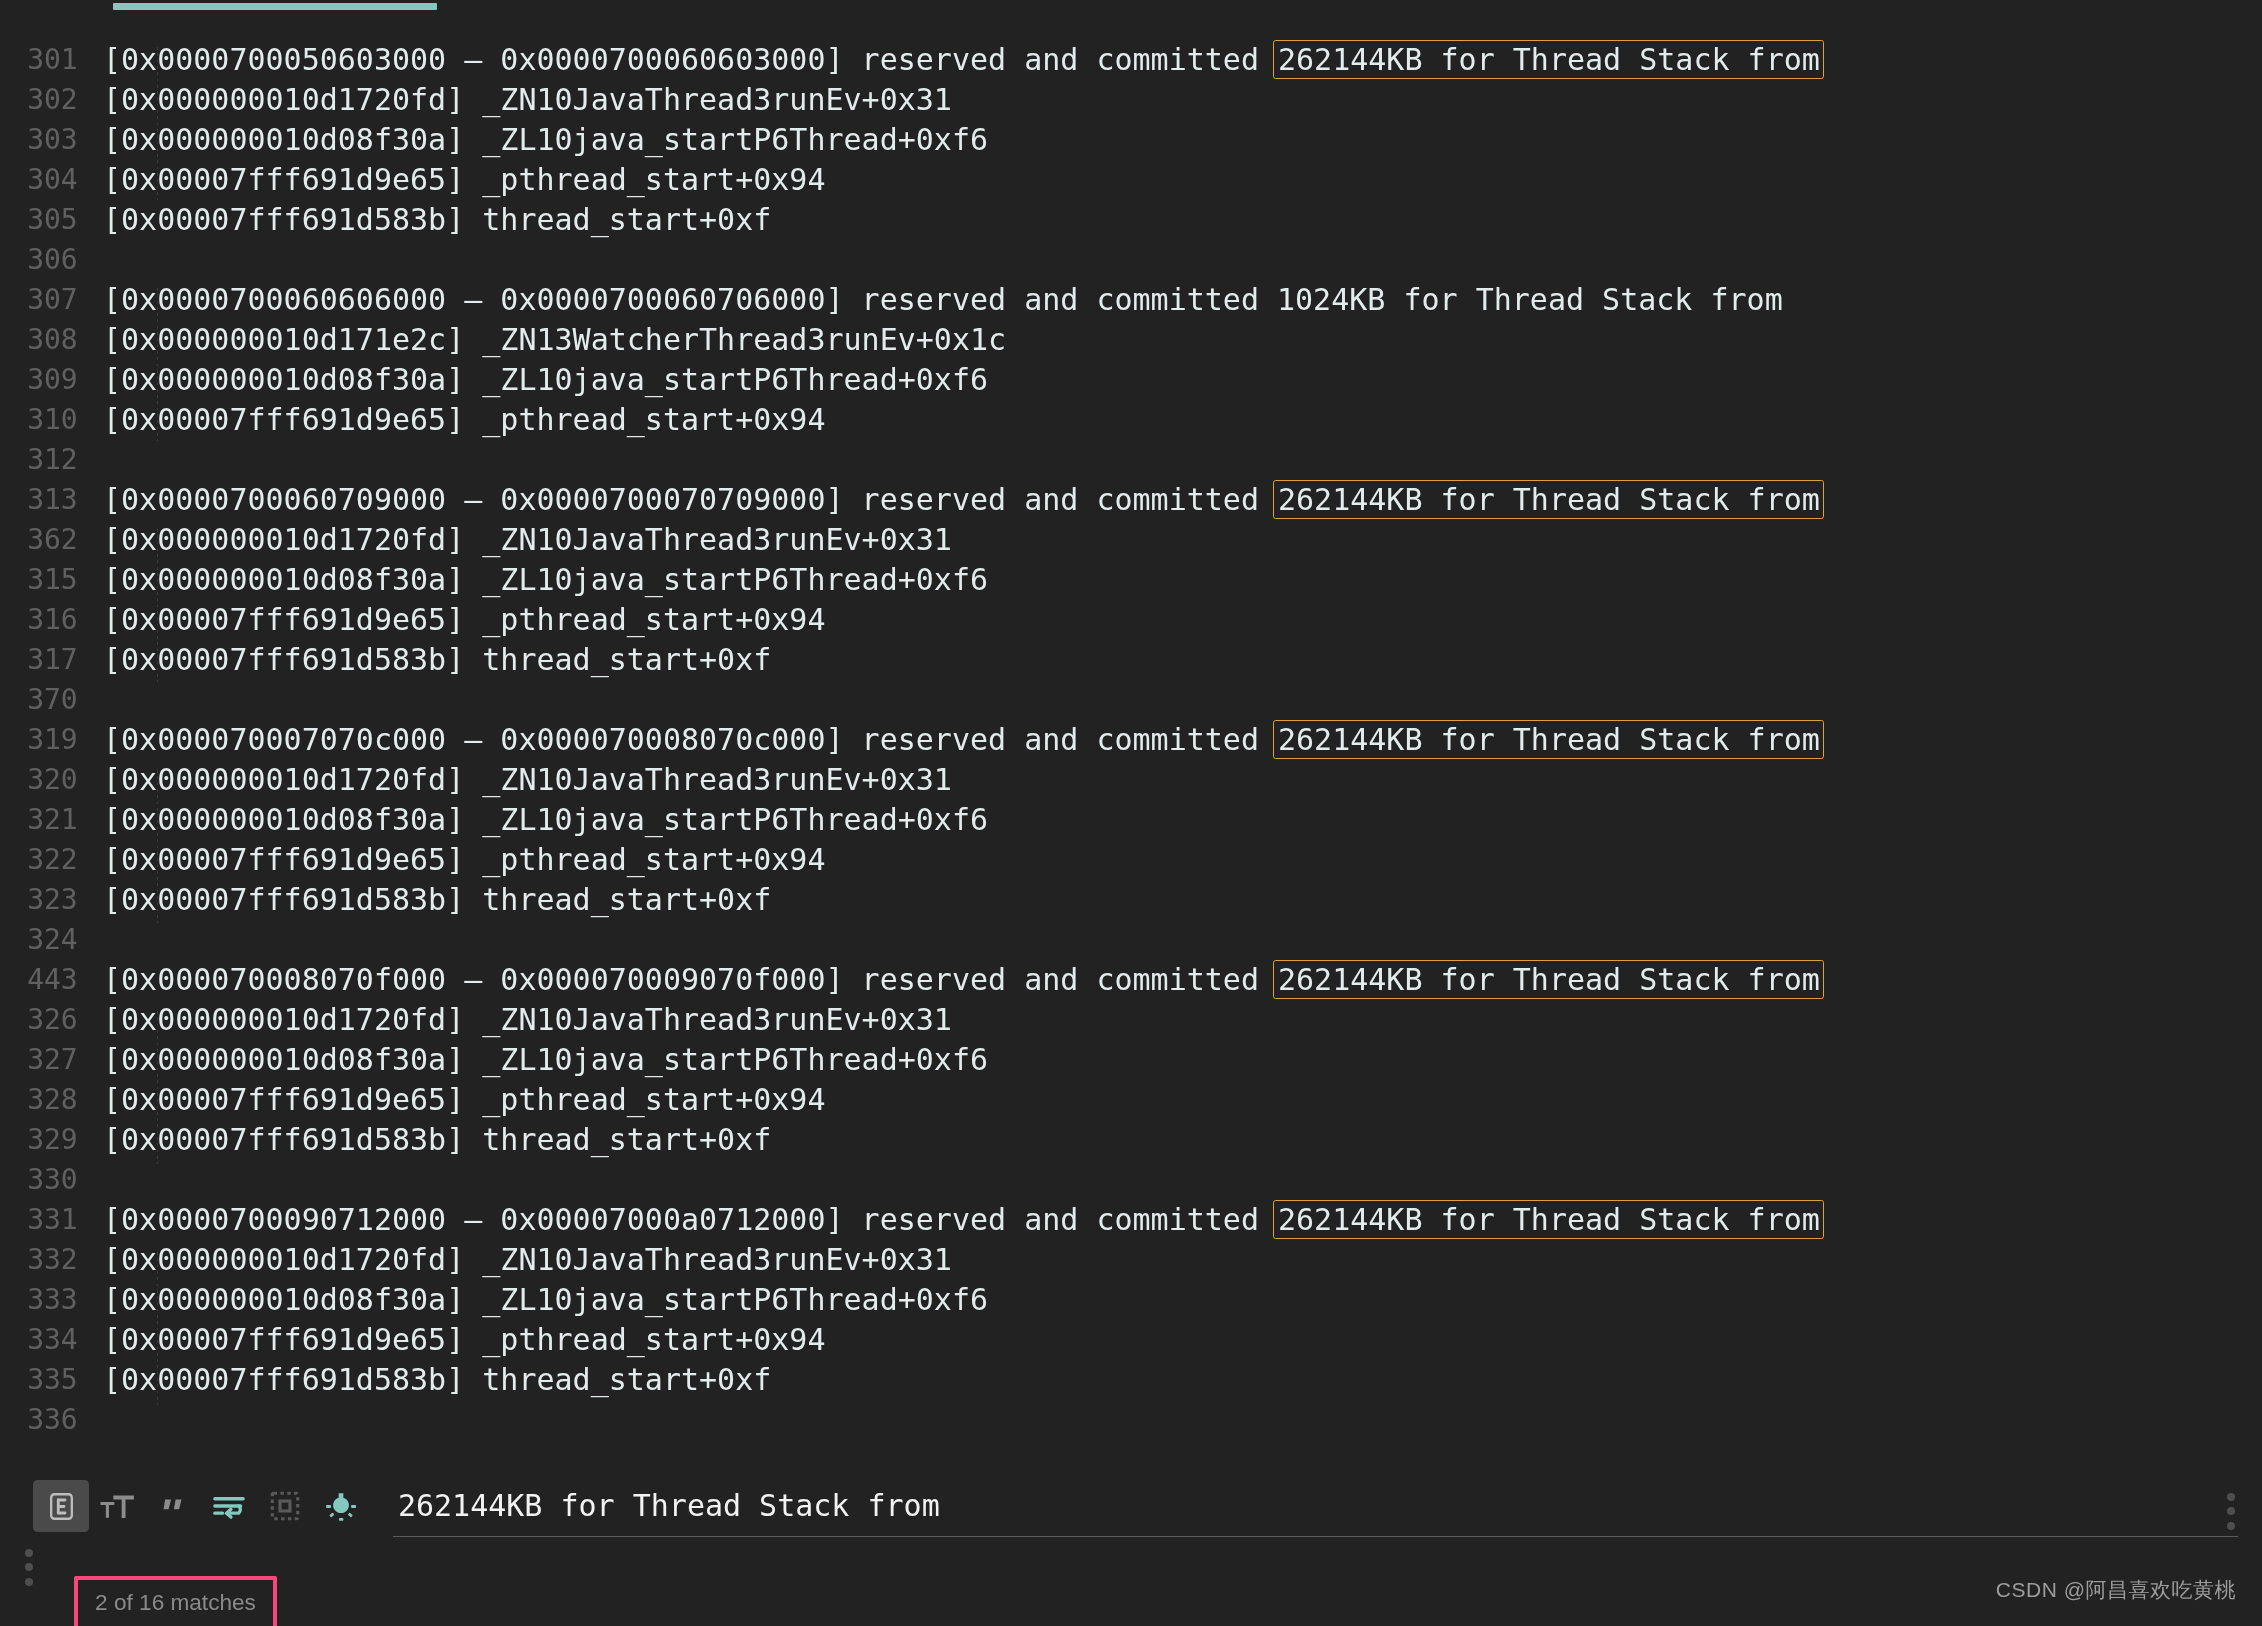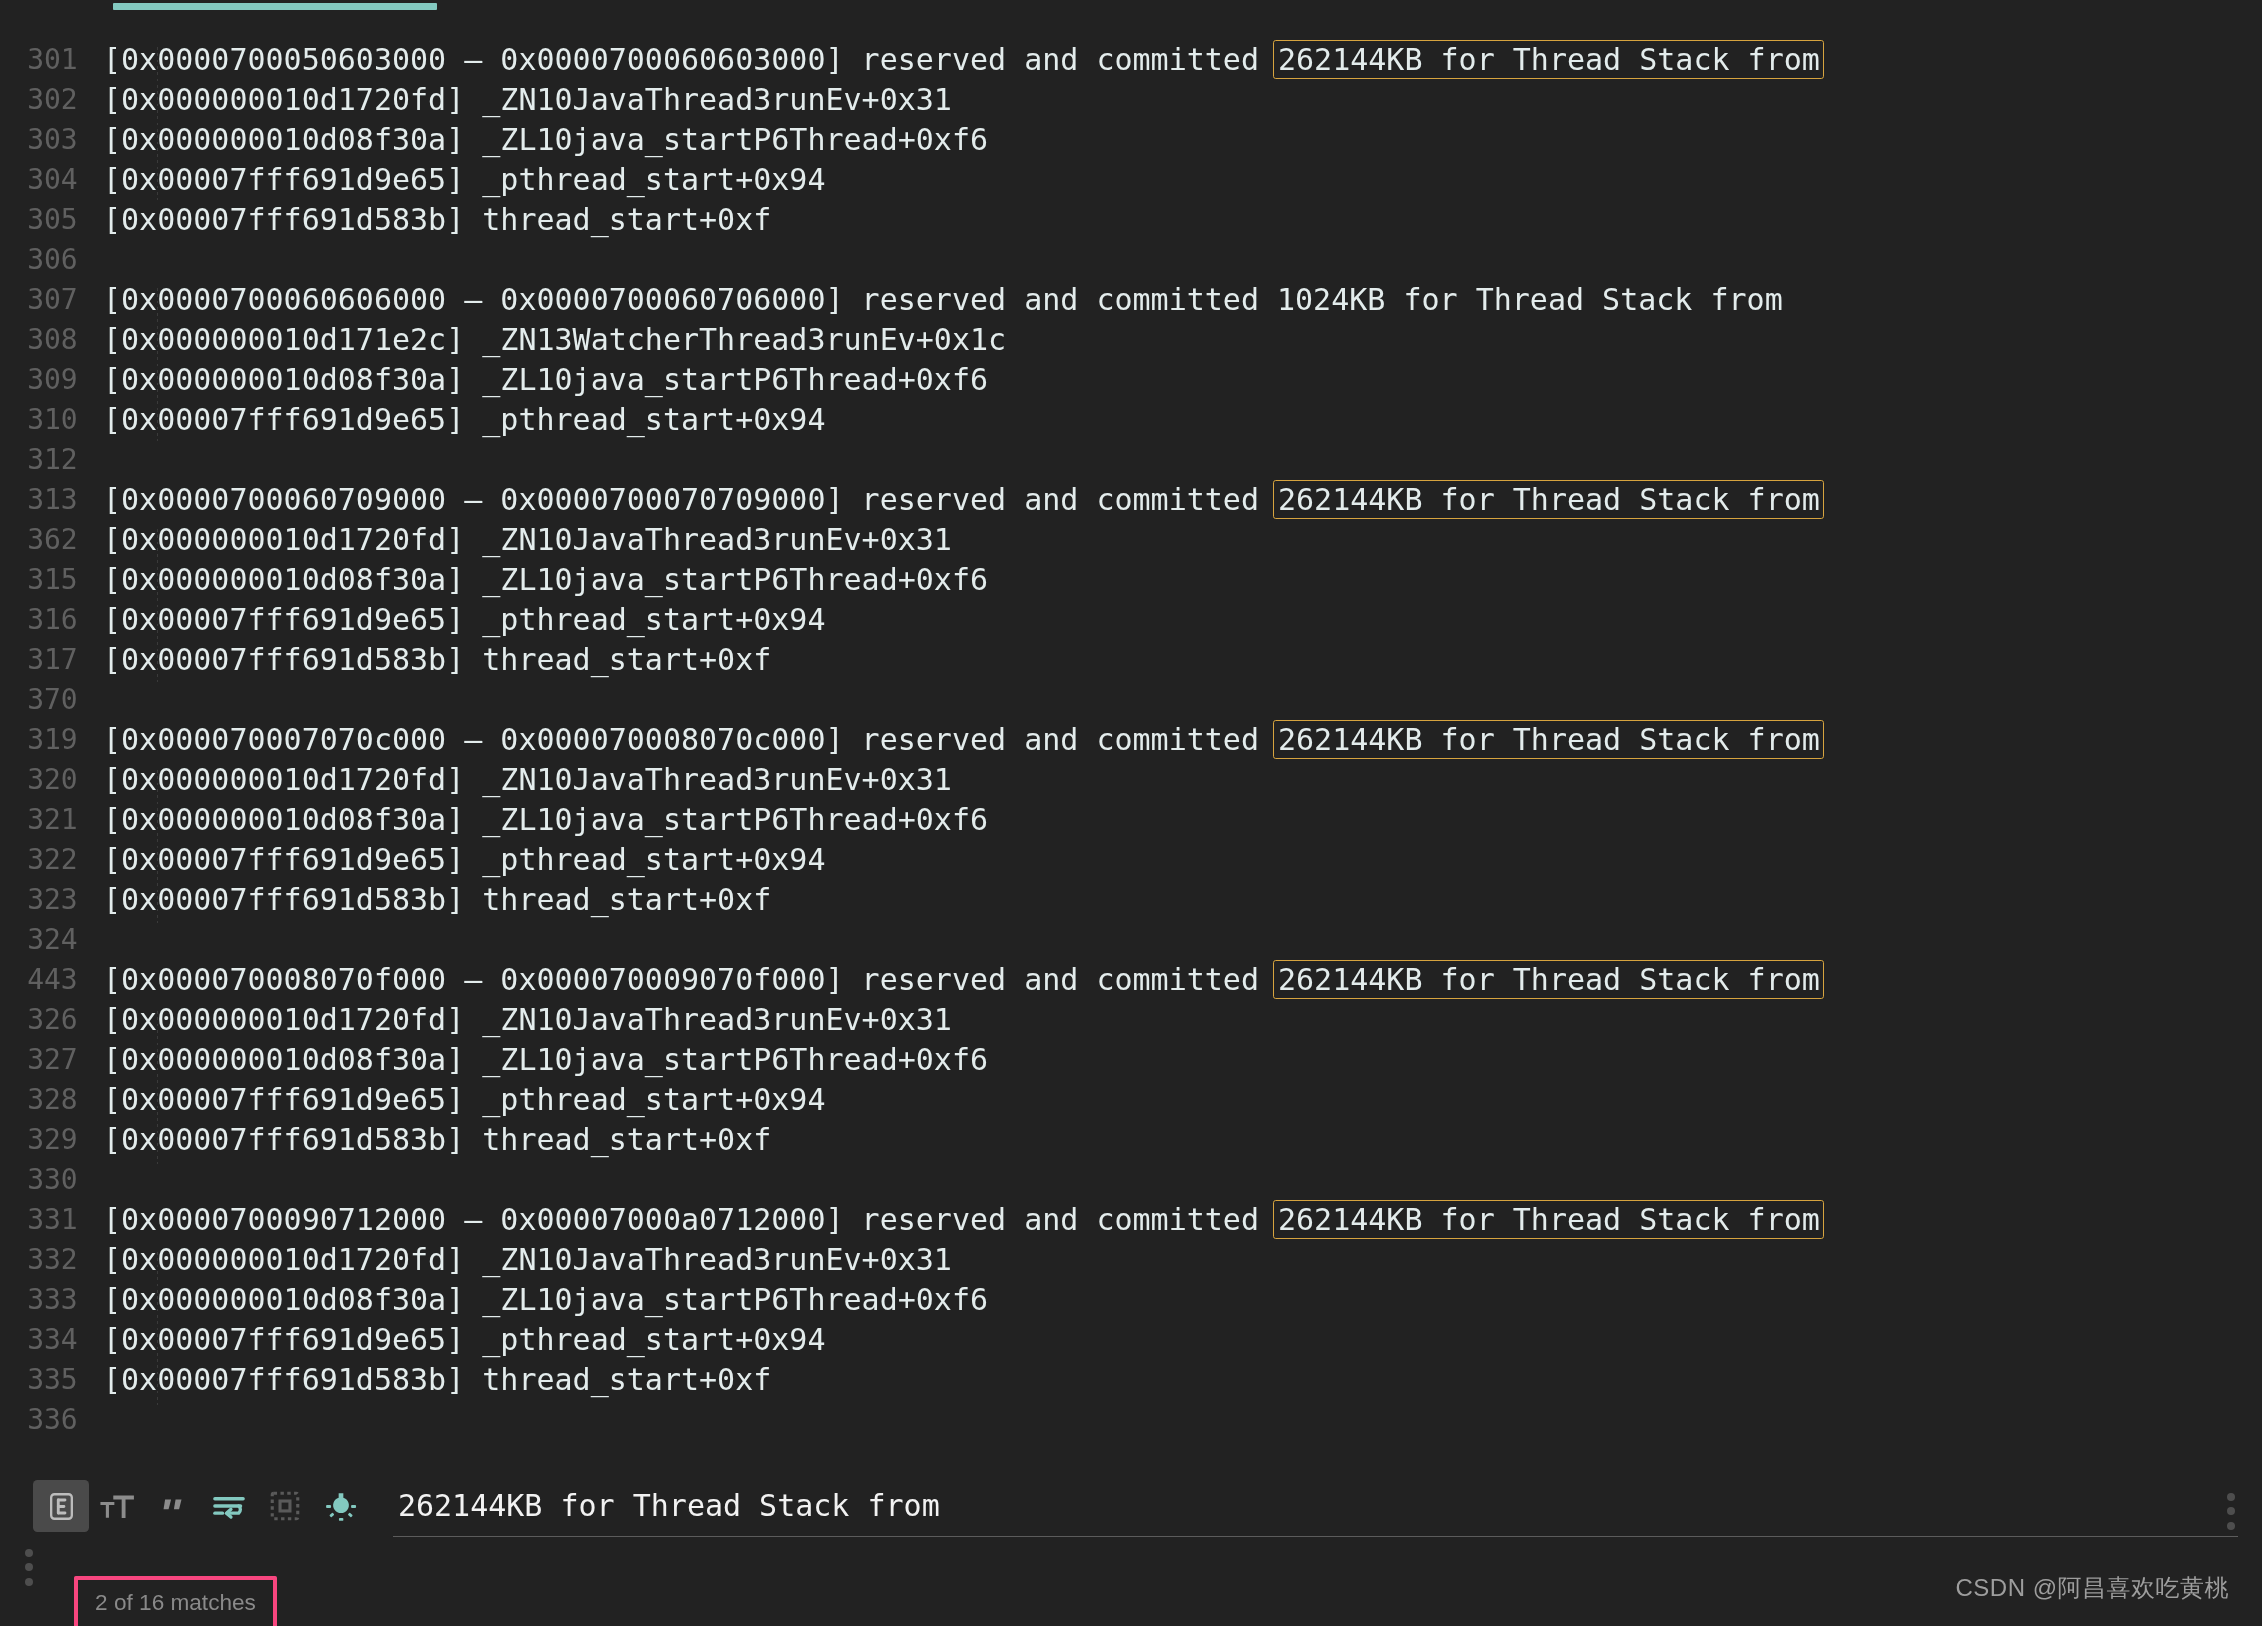--- a/index.html
+++ b/index.html
@@ -196,24 +196,24 @@
     display: flex;
     align-items: center;
     justify-content: center;
     font-family: "Liberation Sans", sans-serif;
     font-size: 22.6px;
     color: #8a8a8a;
   }
 
   .watermark {
     position: absolute;
-    right: 33px;
+    right: 26px;
     bottom: 22px;
     font-family: "Liberation Sans", sans-serif;
-    font-size: 24px;
+    font-size: 21px;
     color: #9d9d9d;
     letter-spacing: 0.5px;
   }
 
   svg { display: block; }
 </style>
 </head>
 <body>
 
 <div class="app">

